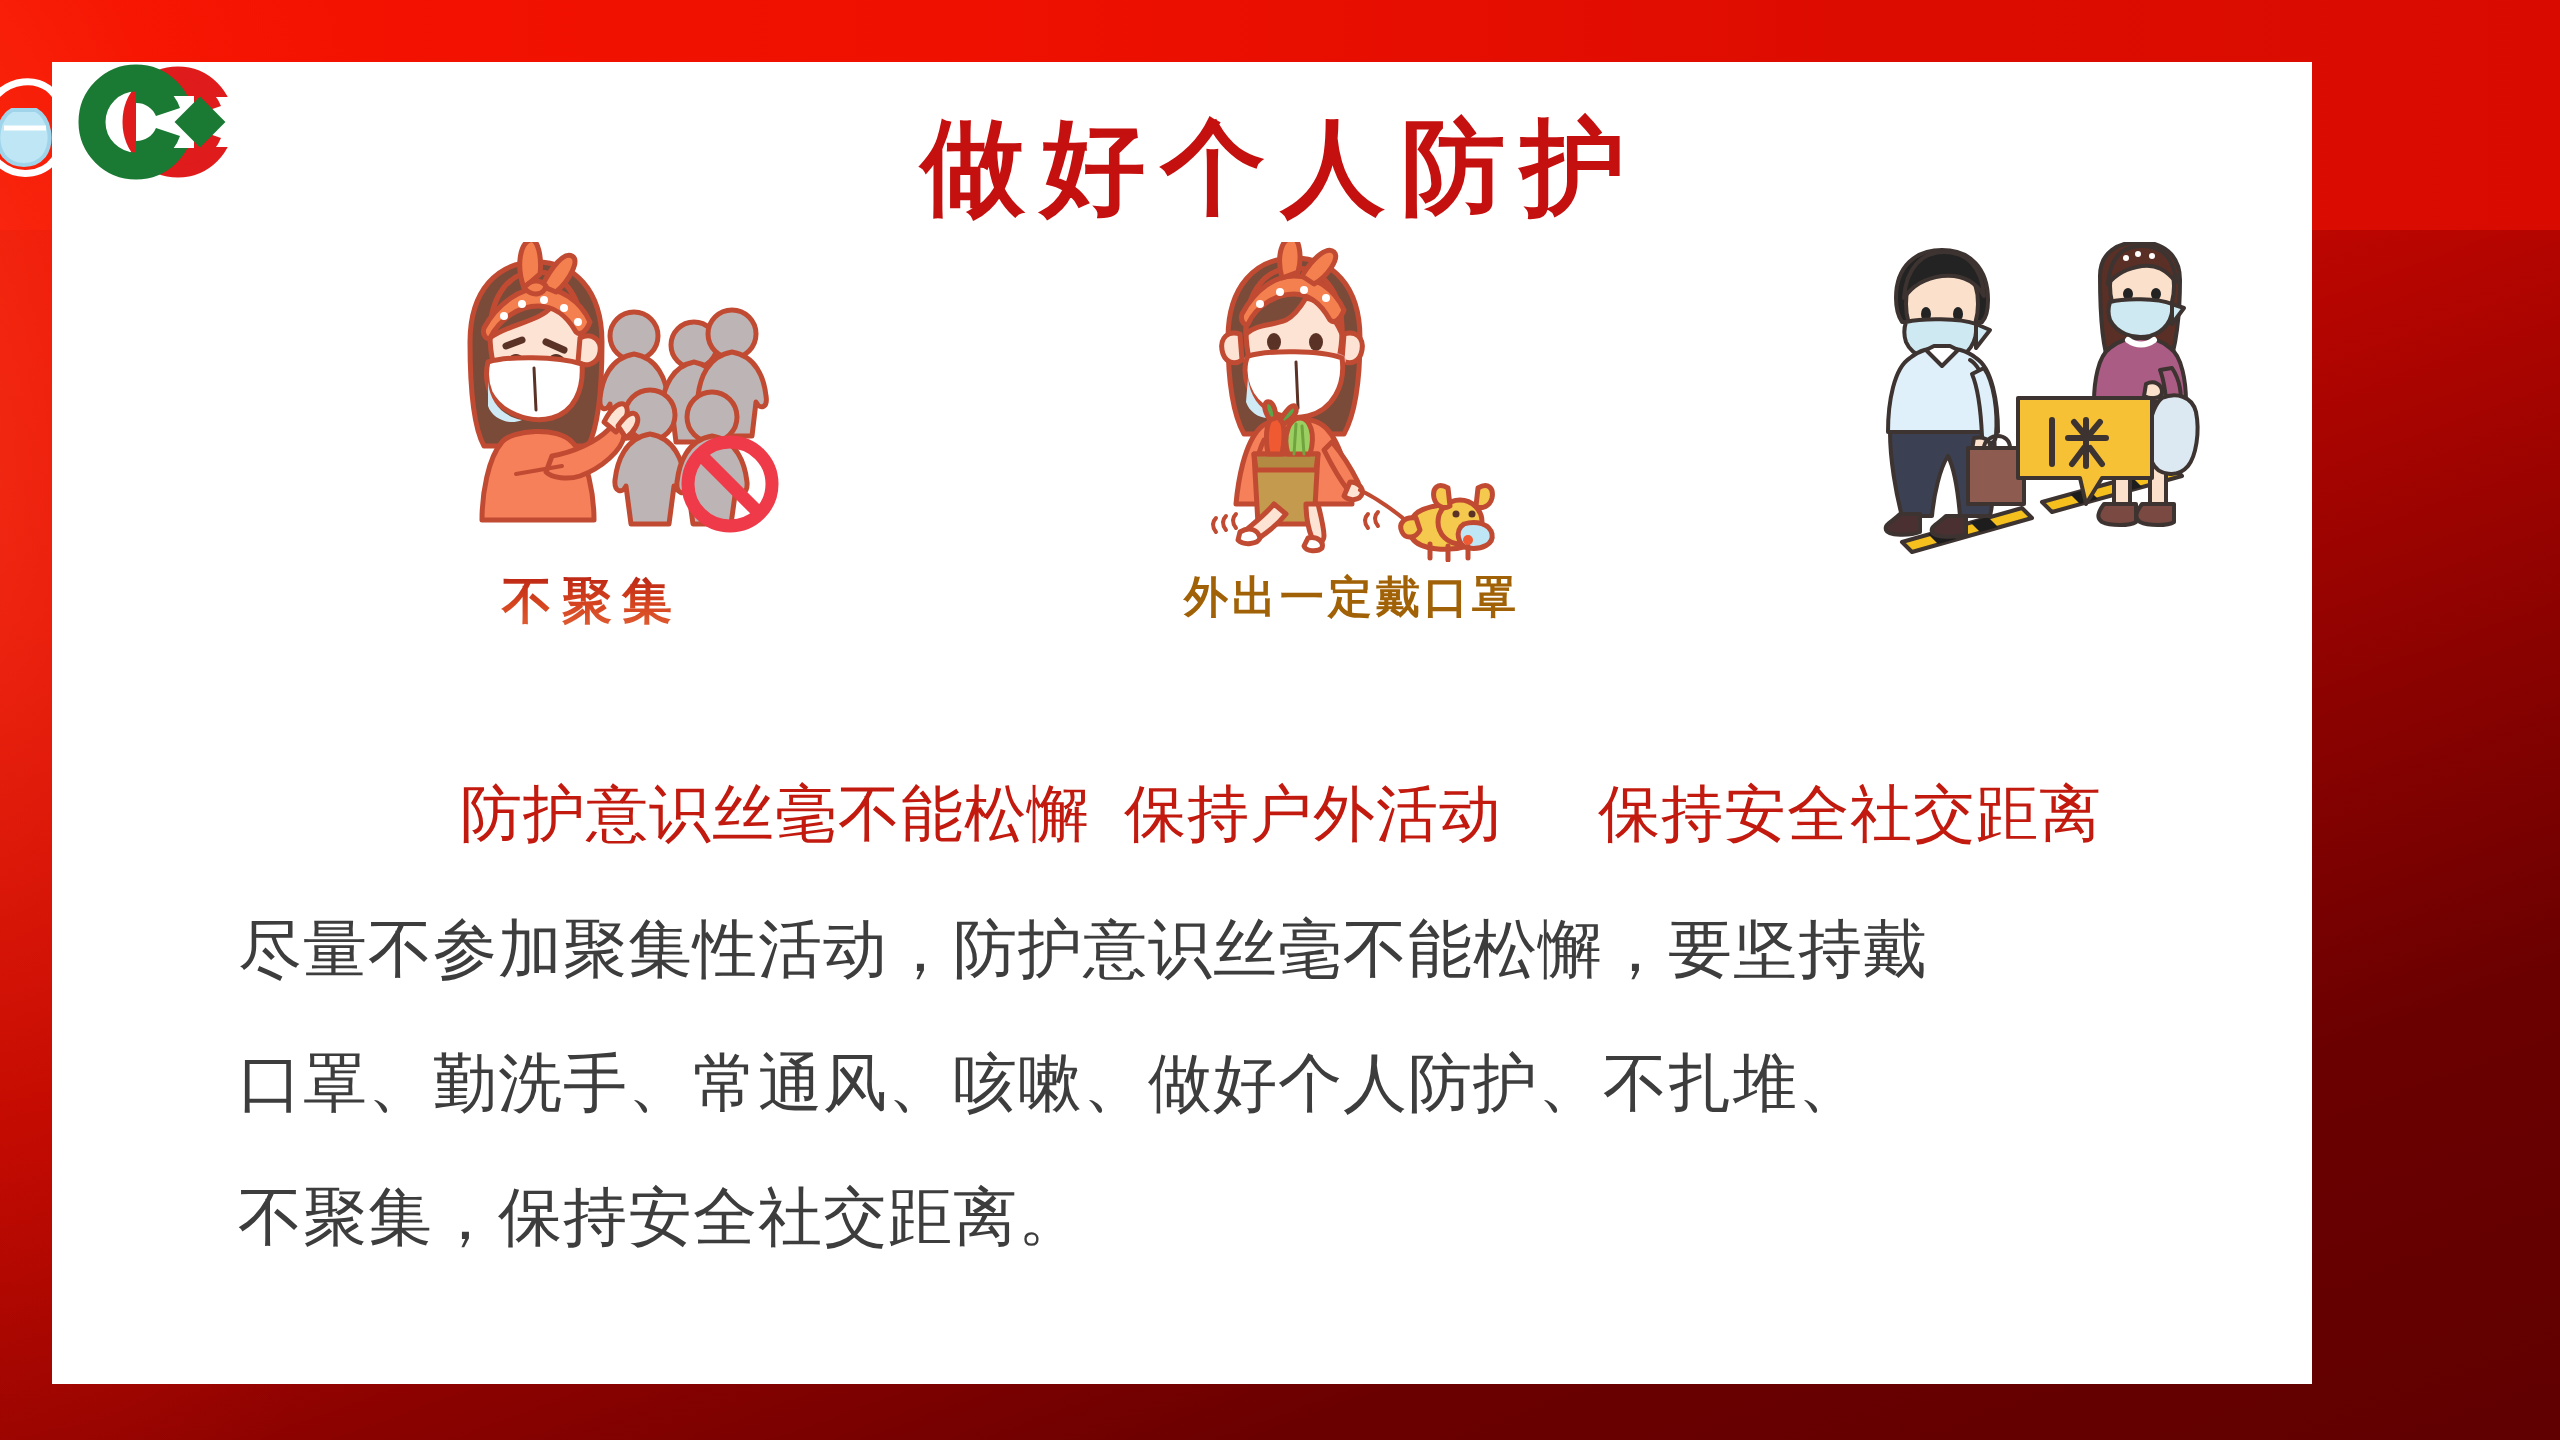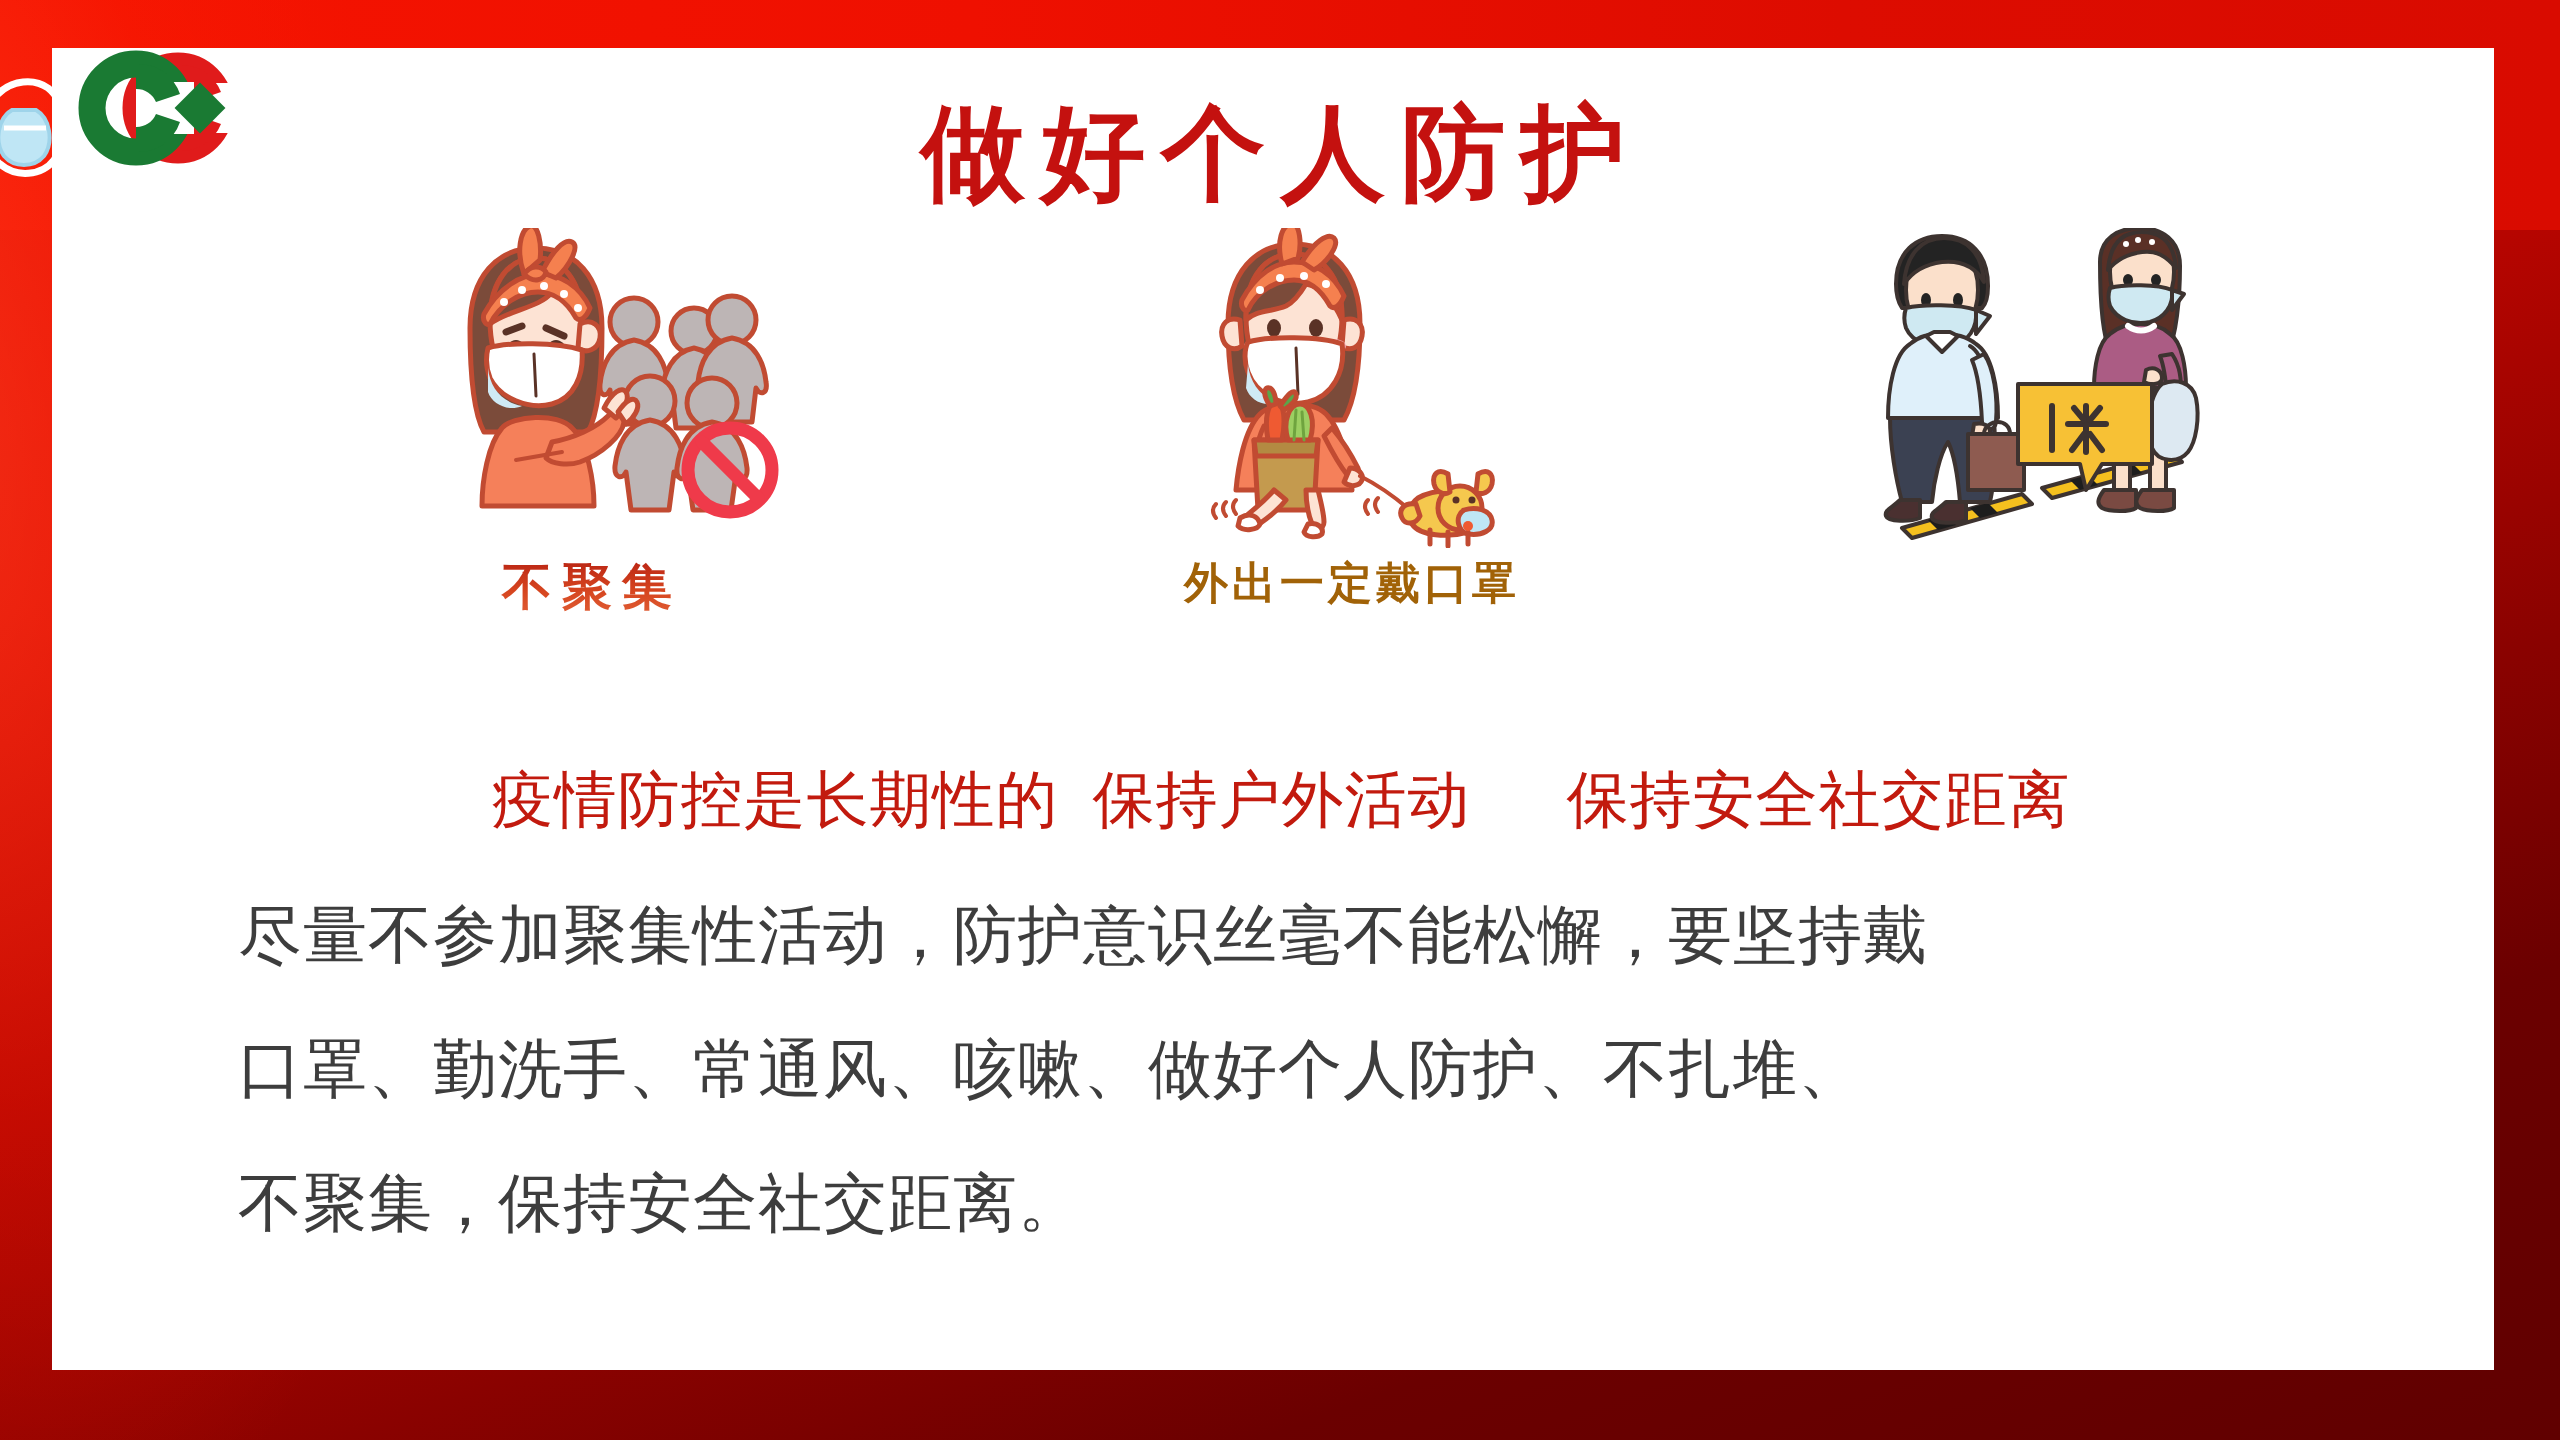--- a/index.html
+++ b/index.html
@@ -46,22 +46,22 @@
   
   #edge-mask {
     position: absolute;
     left: -26px; top: 62px;
     width: 110px; height: 128px;
   }
 
   
   #card {
     position: absolute;
-    left: 52px;  top: 48px;
-    width: 2442px; height: 1322px;
+    left: 52px;  top: 62px;
+    width: 2260px; height: 1322px;
     background: #ffffff;
   }
 
   
   #logo {
     position: absolute;
     left: 22px; top: -6px;
     width: 168px; height: 132px;
   }
 
@@ -423,21 +423,21 @@
               <path d="M258 180 l-10 12"></path>
               <path d="M230 222 l12 -16"></path>
               <path d="M260 222 l-12 -16"></path>
             </g>
           </g>
         </svg>
       </div>
     </div>
 
     <div id="subtitle">
-      <span>疫情防控是长期性的</span><span class="gap-sm"></span><span>保持户外活动</span><span class="gap-lg"></span><span>保持安全社交距离</span>
+      <span>防护意识丝毫不能松懈</span><span class="gap-sm"></span><span>保持户外活动</span><span class="gap-lg"></span><span>保持安全社交距离</span>
     </div>
 
     <div id="body-text">
       <span class="bline">尽量不参加聚集性活动，防护意识丝毫不能松懈，要坚持戴</span>
       <span class="bline">口罩、勤洗手、常通风、咳嗽、做好个人防护、不扎堆、</span>
       <span class="bline">不聚集，保持安全社交距离。</span>
     </div>
 
   </div>
 </div>

